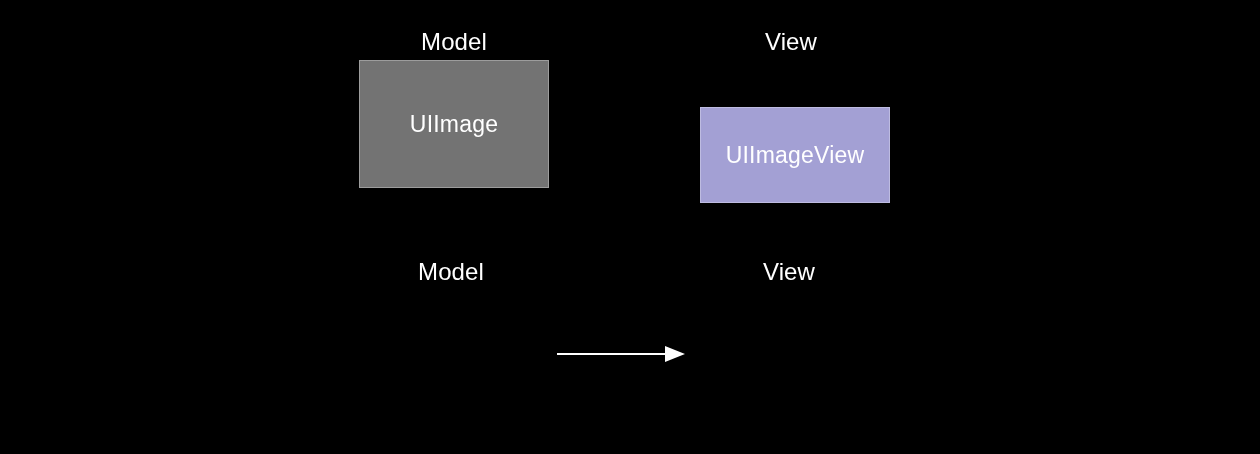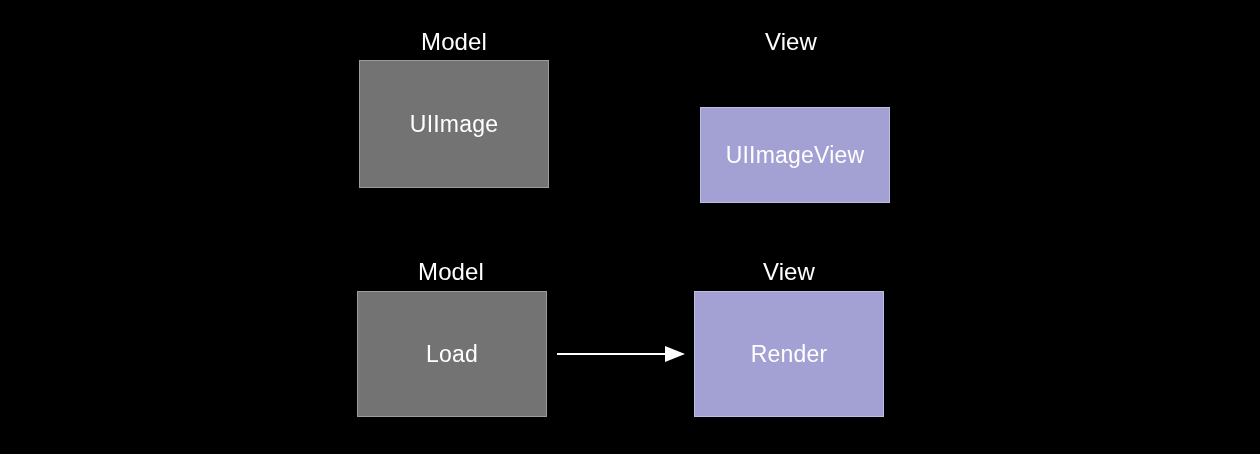--- a/index.html
+++ b/index.html
@@ -79,27 +79,21 @@
   </div>
 
   <div class="group-label" id="label-view-top">View</div>
 
   <div class="node-box box-purple" id="box-uiimageview">
     <span class="node-label">UIImageView</span>
   </div>
 
   <div class="group-label" id="label-model-bottom">Model</div>
 
-  <div class="node-box box-green" id="box-load">
-    <span class="node-label">Load</span>
-  </div>
 
   <svg id="flow-arrow" viewBox="0 0 132 28" aria-hidden="true">
     <path d="M2 13 L110 13 L110 6 L130 14 L110 22 L110 15 L2 15 Z" fill="#ffffff"></path>
   </svg>
 
   <div class="group-label" id="label-view-bottom">View</div>
 
-  <div class="node-box box-purple" id="box-render">
-    <span class="node-label">Render</span>
-  </div>
 
 </div>
 
 </body></html>

